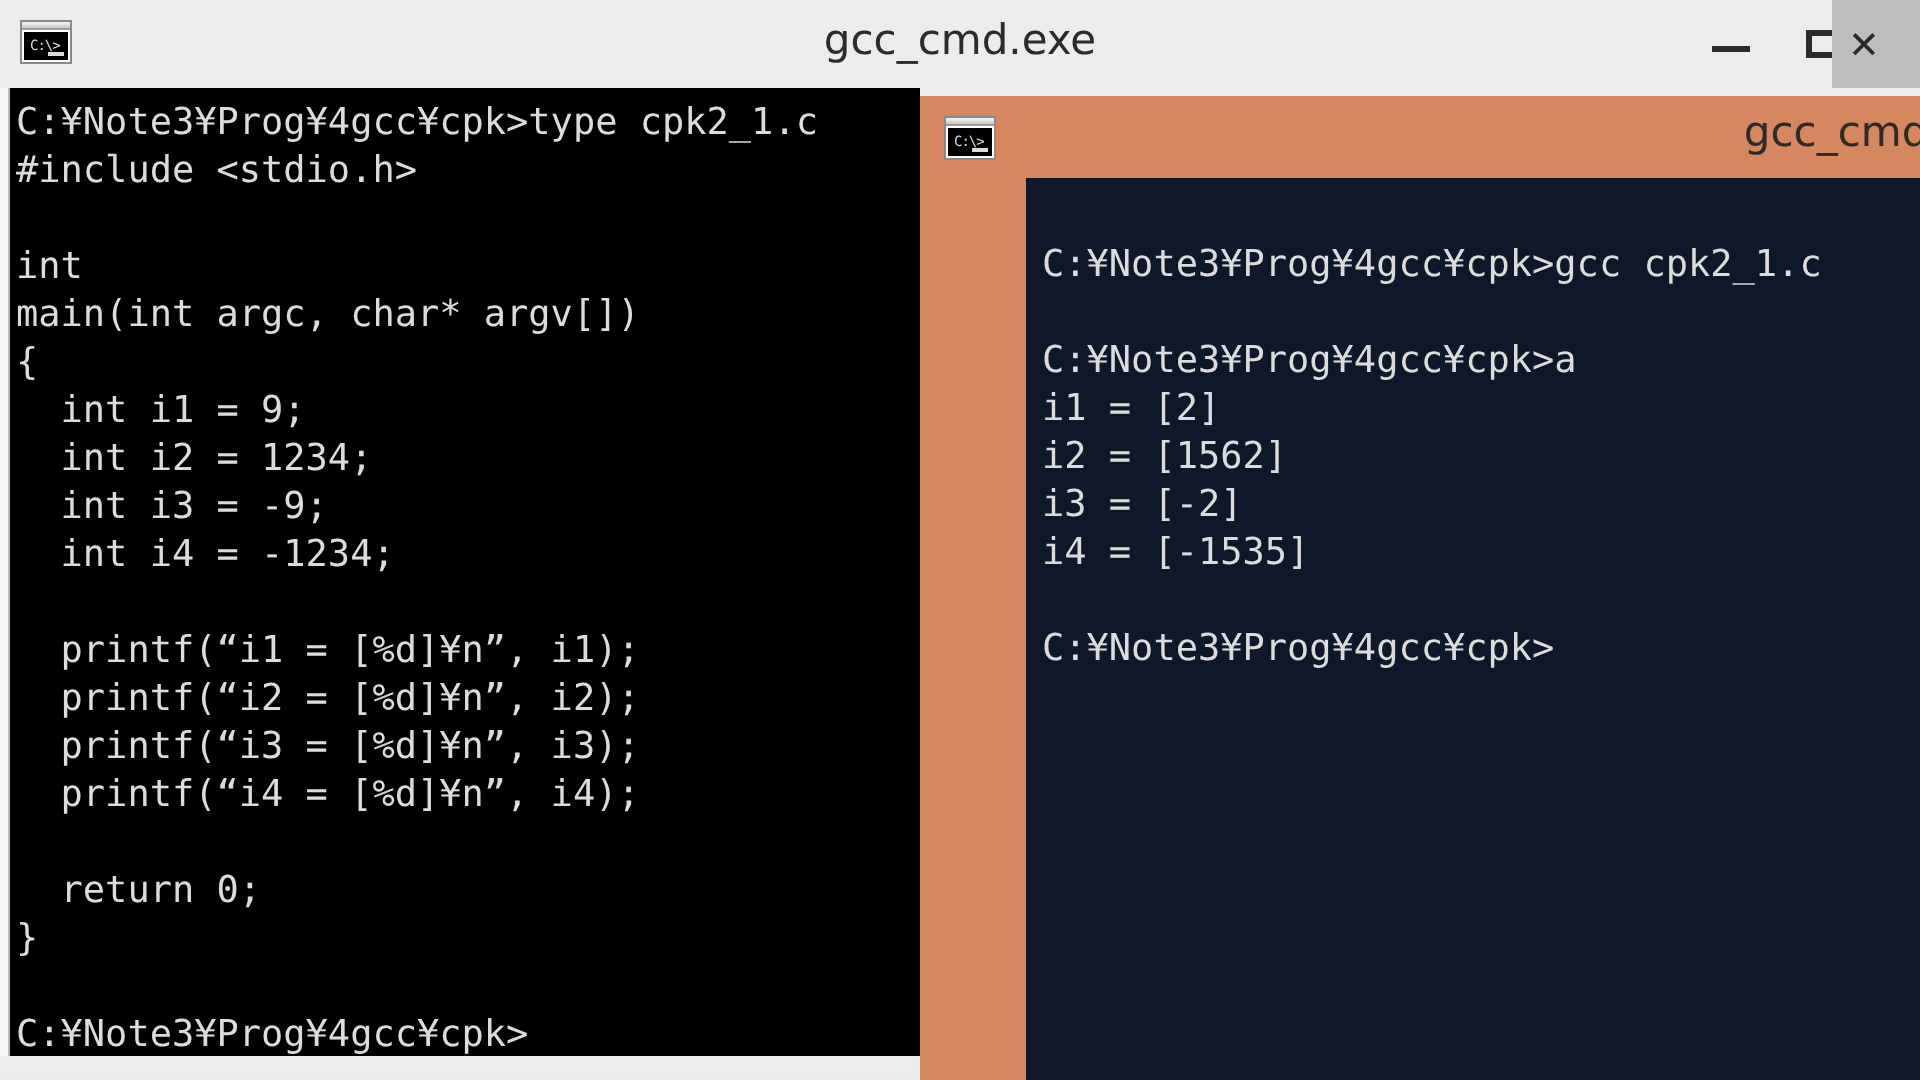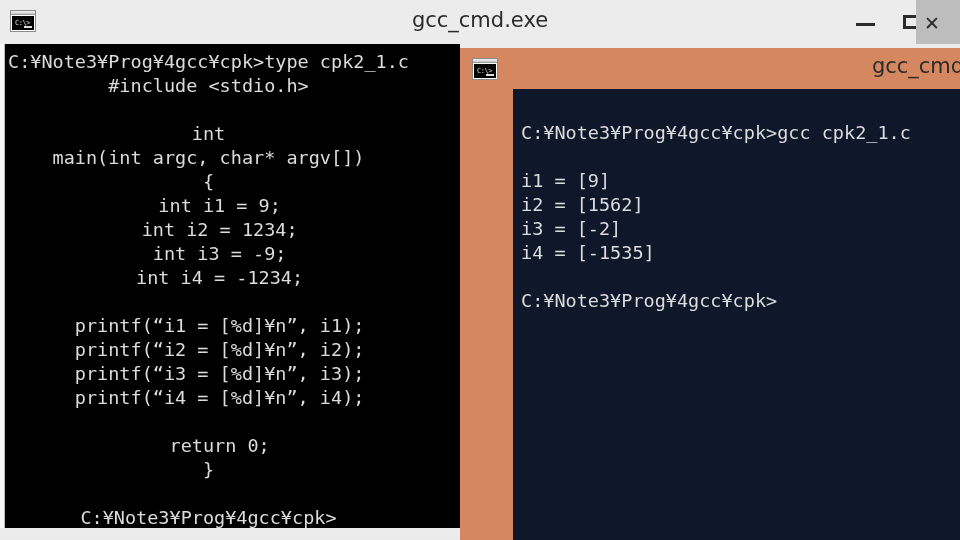--- a/index.html
+++ b/index.html
@@ -207,21 +207,20 @@
     font-size: 18.5px;
     line-height: 24px;
     color: #dcdcdc;
     white-space: pre;
     letter-spacing: 0px;
   }
   .term-back {
     position: absolute;
     left: 3px;
     top: 6px;
-    text-align: center;
   }
   .term-front {
     position: absolute;
     left: 8px;
     top: 32px;
   }
   .term .line { height: 24px; }
 </style>
 </head>
 <body>
@@ -271,17 +270,17 @@
         <div class="ico-body">
           <div class="ico-prompt">C:\&gt;</div>
           <div class="ico-cursor"></div>
         </div>
       </div>
 
       <div class="title-text-front">gcc_cmd.exe</div>
     </div>
 
     <div class="console-front">
-      <div class="term term-front"><div class="line">C:¥Note3¥Prog¥4gcc¥cpk&gt;gcc cpk2_1.c</div><div class="line"></div><div class="line">i1 = [9]</div><div class="line">i2 = [1562]</div><div class="line">i3 = [-2]</div><div class="line">i4 = [-1535]</div><div class="line"></div><div class="line">C:¥Note3¥Prog¥4gcc¥cpk&gt;</div></div>
+      <div class="term term-front"><div class="line">C:¥Note3¥Prog¥4gcc¥cpk&gt;gcc cpk2_1.c</div><div class="line"></div><div class="line">C:¥Note3¥Prog¥4gcc¥cpk&gt;a</div><div class="line">i1 = [2]</div><div class="line">i2 = [1562]</div><div class="line">i3 = [-2]</div><div class="line">i4 = [-1535]</div><div class="line"></div><div class="line">C:¥Note3¥Prog¥4gcc¥cpk&gt;</div></div>
     </div>
   </div>
 
 </div>
 
 </body></html>

